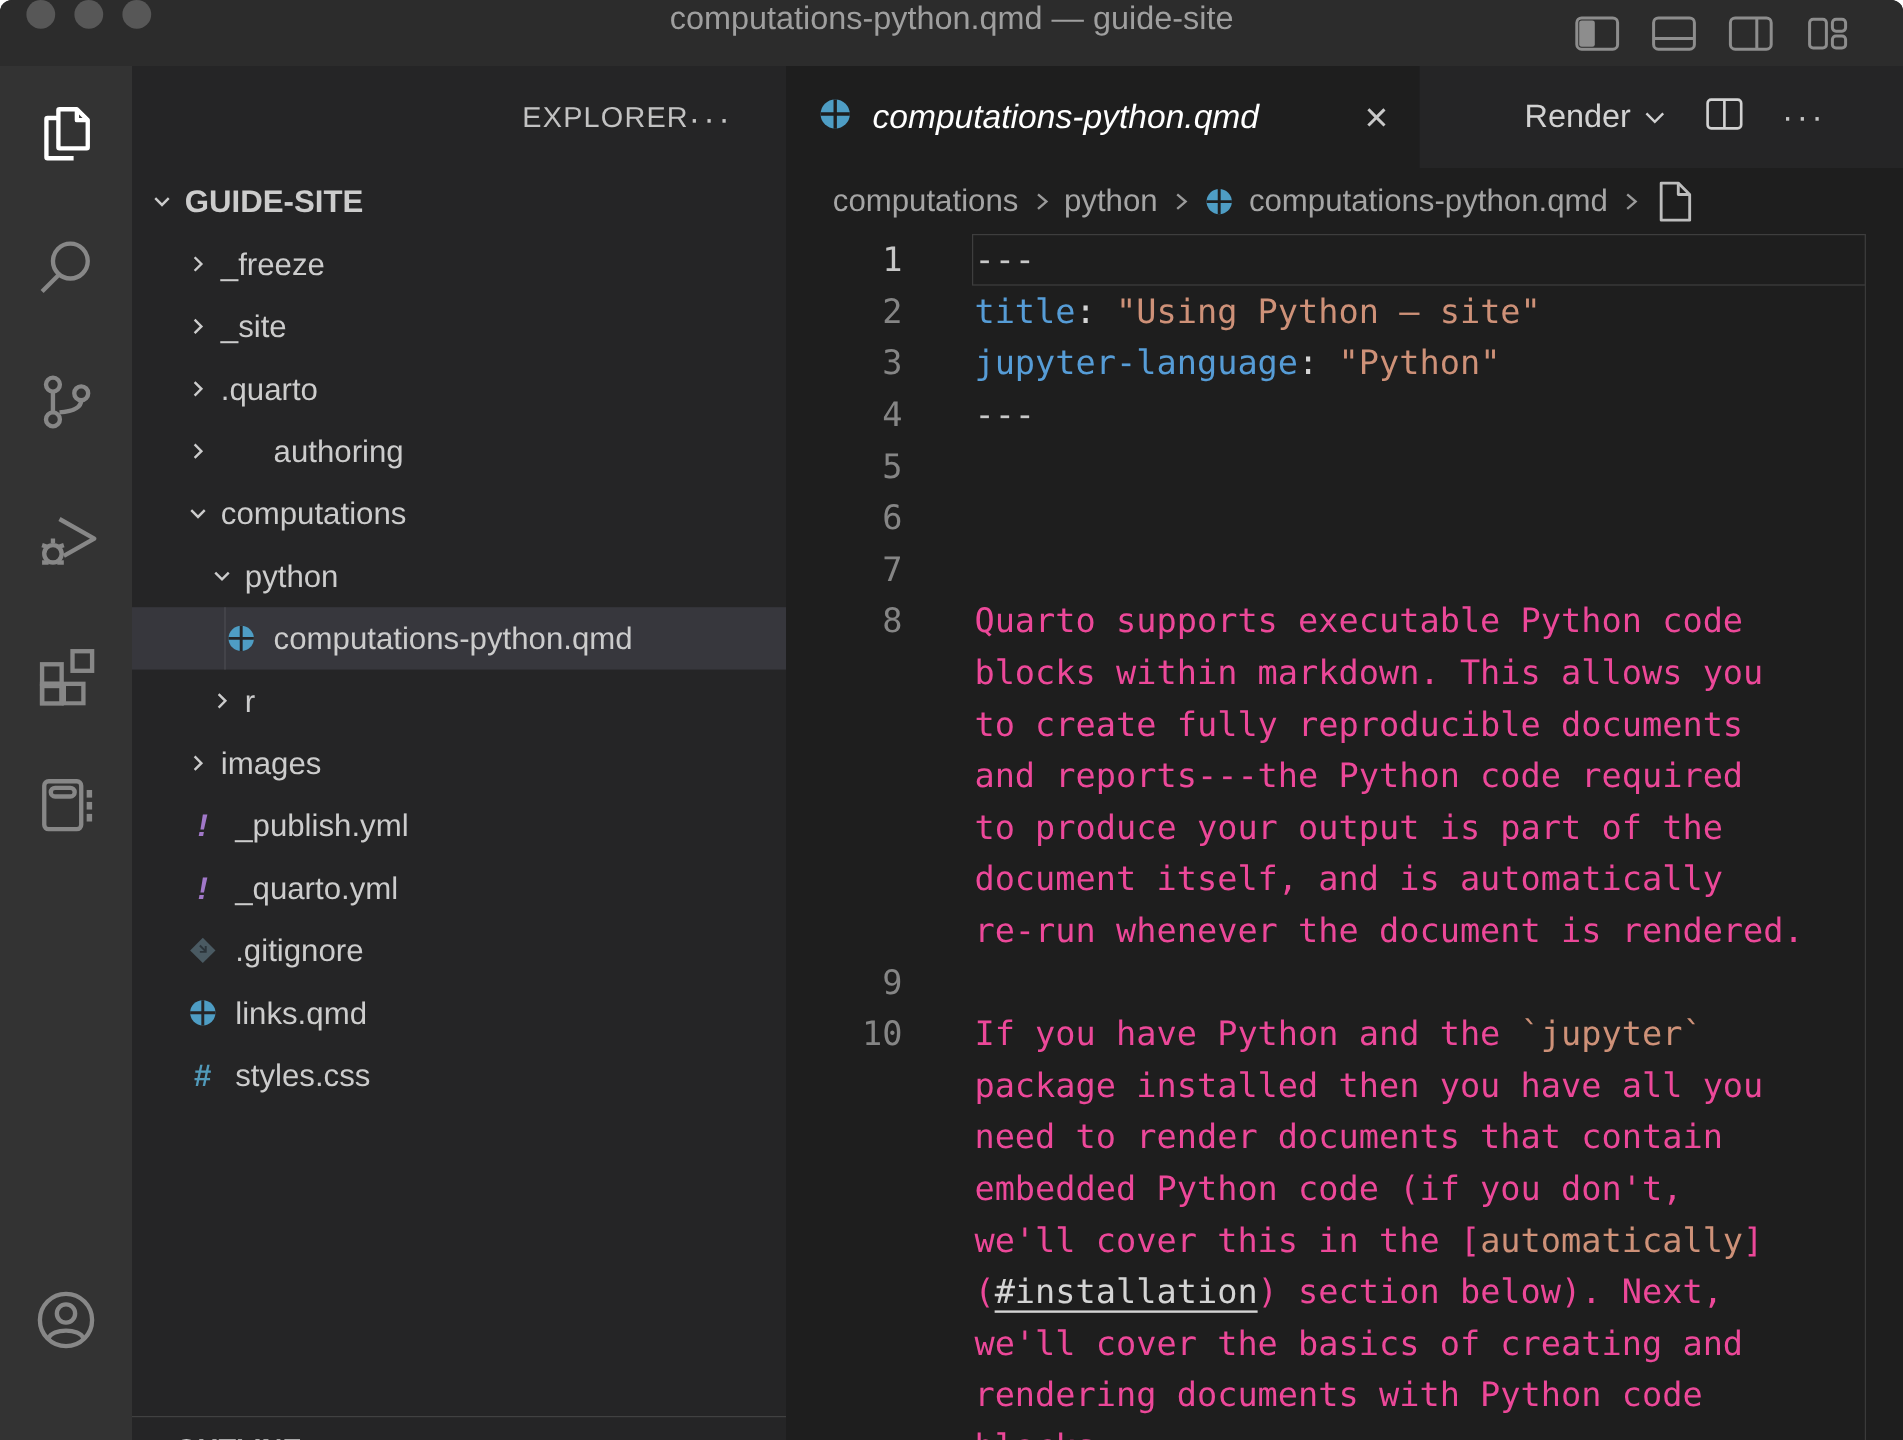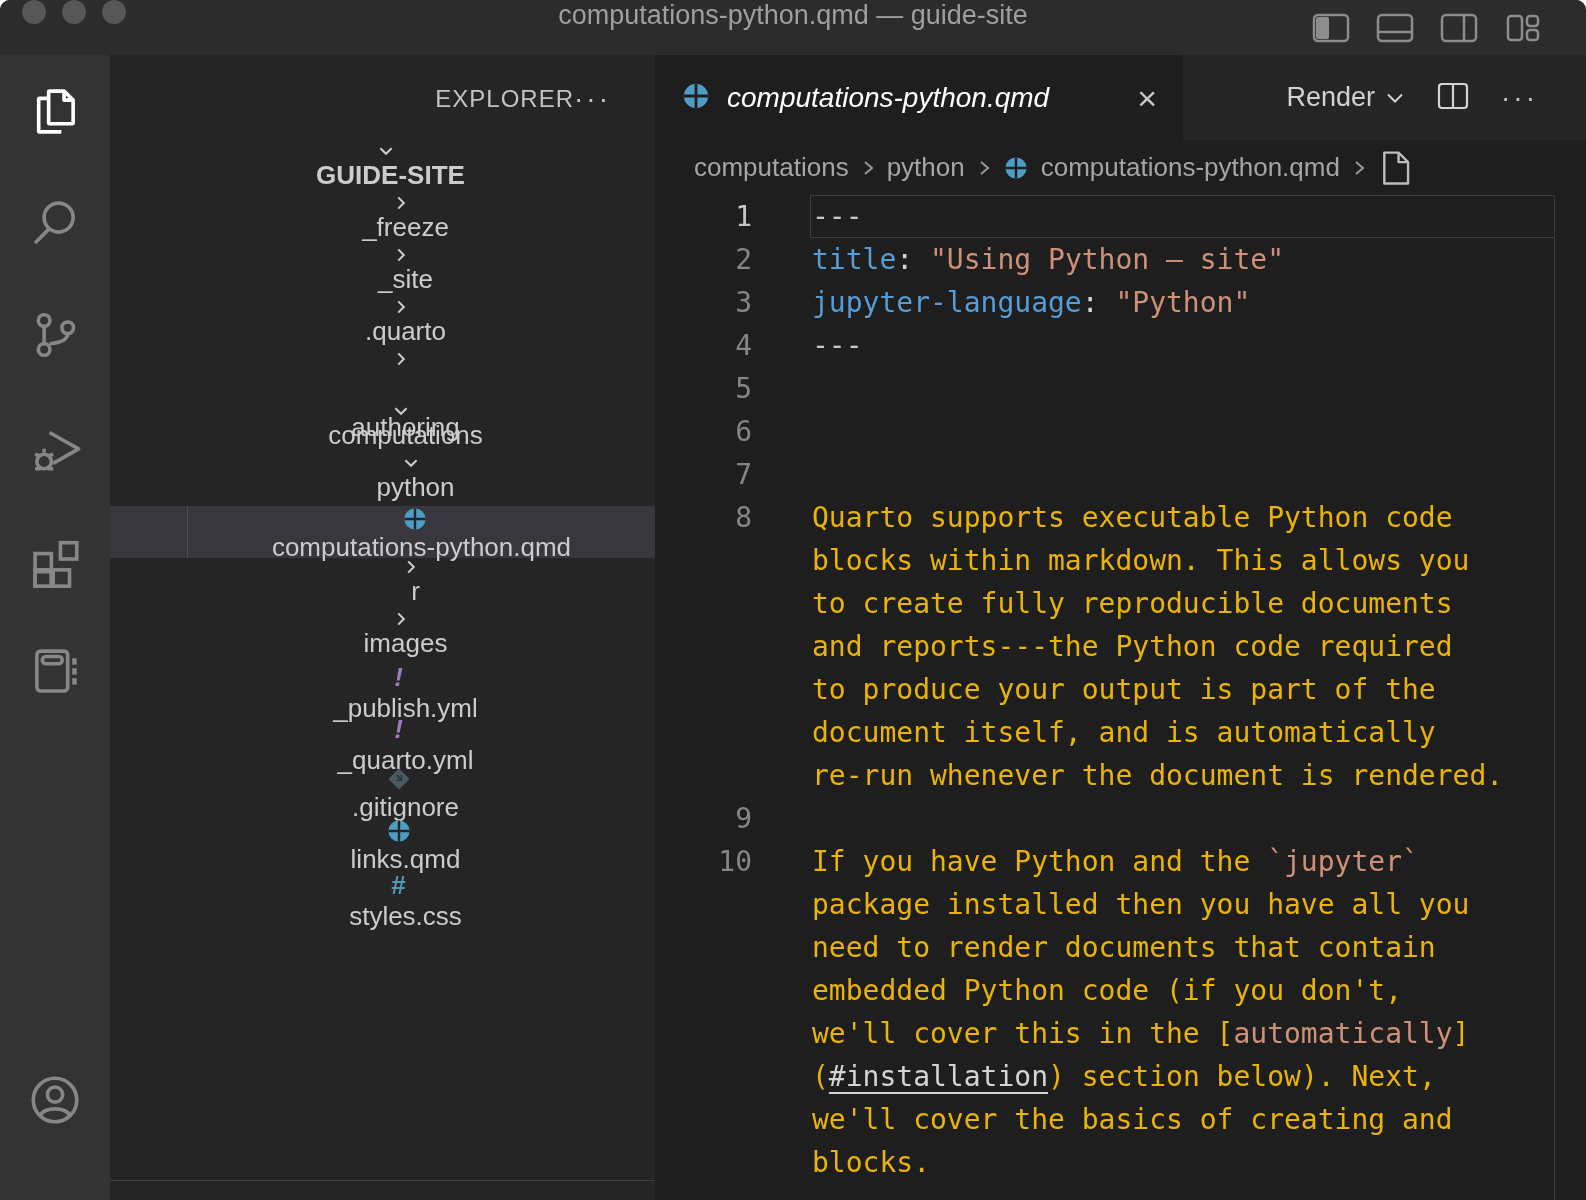--- a/index.html
+++ b/index.html
@@ -22,56 +22,56 @@
   
   .activitybar{width:110px;background:#333333;position:relative;flex-shrink:0;}
   .ab-icon{height:112px;display:flex;align-items:center;justify-content:center;cursor:pointer;}
   .ab-account{position:absolute;left:0;right:0;top:1017px;height:56px;display:flex;align-items:center;justify-content:center;}
   
   .sidebar{width:545px;background:#252526;position:relative;flex-shrink:0;overflow:hidden;}
   .sidebar-header{height:87px;display:flex;align-items:center;justify-content:flex-end;padding:0 44px 0 48px;}
   .sidebar-header .hdr{color:#c2c2c2;font-size:24px;letter-spacing:1px;}
   .more-dots{color:#c5c5c5;font-size:28px;letter-spacing:3px;cursor:pointer;line-height:1;}
   .tree{}
-  .trow{display:flex;align-items:center;height:52px;color:#cccccc;font-size:26px;cursor:pointer;position:relative;flex-direction:column;}
+  .trow{display:flex;align-items:center;height:52px;color:#cccccc;font-size:26px;cursor:pointer;position:relative;}
   .trow .chev{width:18px;height:18px;margin-right:10px;flex-shrink:0;display:flex;align-items:center;}
   .trow .ficon{width:26px;margin-right:14px;flex-shrink:0;display:flex;align-items:center;justify-content:center;font-size:26px;font-weight:bold;}
   .trow.selected{background:#37373d;}
   .trow .guide{position:absolute;left:77px;top:0;bottom:0;width:1px;background:#4c4c52;}
   .trow .label{white-space:nowrap;}
   .root-row{font-weight:bold;}
   .yml-glyph{color:#a178c9;font-style:italic;}
   .css-glyph{color:#519aba;font-weight:bold;}
   .sidebar-bottom{position:absolute;top:1125px;left:0;right:0;border-top:1px solid #414141;
     display:flex;align-items:center;gap:10px;padding:14px 0 0 26px;color:#cccccc;font-size:24px;font-weight:bold;}
   
   .editor{flex:1;position:relative;background:#1e1e1e;overflow:hidden;}
   .tabbar{height:85px;background:#252526;display:flex;align-items:stretch;}
   .tab{width:528px;background:#1e1e1e;display:flex;align-items:center;padding:0 26px;gap:16px;cursor:pointer;}
   .tab-label{color:#ffffff;font-style:italic;font-size:28px;white-space:nowrap;}
   .tab-close{margin-left:auto;color:#c8c8c8;font-size:34px;line-height:1;cursor:pointer;}
-  .tab-actions{margin-left:auto;display:flex;align-items:center;gap:32px;padding-right:48px;}
+  .tab-actions{margin-left:auto;display:flex;align-items:center;gap:32px;padding-right:64px;}
   .render-btn{display:flex;align-items:center;gap:10px;color:#d2d2d2;font-size:27px;cursor:pointer;}
   .breadcrumbs{height:55px;display:flex;align-items:center;padding-left:39px;gap:12px;color:#a5a5a5;font-size:26px;white-space:nowrap;}
   .crumb{cursor:pointer;}
   .bc-sep{display:flex;align-items:center;}
   .code{position:relative;height:1005px;font-family:"DejaVu Sans Mono",monospace;font-size:28px;overflow:hidden;}
   .ruler{position:absolute;top:0;bottom:0;right:31px;width:1px;background:#3a3a3a;}
   .code-row{display:flex;height:43px;line-height:43px;position:relative;}
   .num{width:97px;text-align:right;color:#858585;flex-shrink:0;}
   .line-content{padding-left:60px;white-space:pre;}
   .current-line .num{color:#c6c6c6;}
   .current-line::after{content:'';position:absolute;left:155px;right:31px;top:0;bottom:0;
     border:1px solid #3e3e3e;pointer-events:none;}
   .tok-delim{color:#c8c8c8;}
   .tok-key{color:#569cd6;}
   .tok-punct{color:#d4d4d4;}
   .tok-string{color:#ce9178;}
   .tok-heading{color:#569cd6;font-weight:bold;}
-  .tok-text{color:#eab308;}
+  .tok-text{color:#ec4899;}
   .tok-code{color:#ce9178;}
   .tok-link{color:#d4d4d4;text-decoration:underline;text-underline-offset:6px;}
 </style>
 </head>
 <body>
 
 <div class="window">
 
   <div class="titlebar">
     <div class="traffic">
@@ -453,20 +453,24 @@
             <div class="code-row">
               <span class="num"></span>
               <span class="line-content"><span class="tok-text">(</span><span class="tok-link">#installation</span><span class="tok-text">) section below). Next,</span></span>
             </div>
             <div class="code-row">
               <span class="num"></span>
               <span class="line-content"><span class="tok-text">we'll cover the basics of creating and</span></span>
             </div>
             <div class="code-row">
               <span class="num"></span>
+              <span class="line-content"><span class="tok-text">rendering documents with Python code</span></span>
+            </div>
+            <div class="code-row">
+              <span class="num"></span>
               <span class="line-content"><span class="tok-text">blocks.</span></span>
             </div>
           </div>
         <div class="ruler"></div>
       </div>
     </div>
   </div>
 </div>
 
 </body></html>

